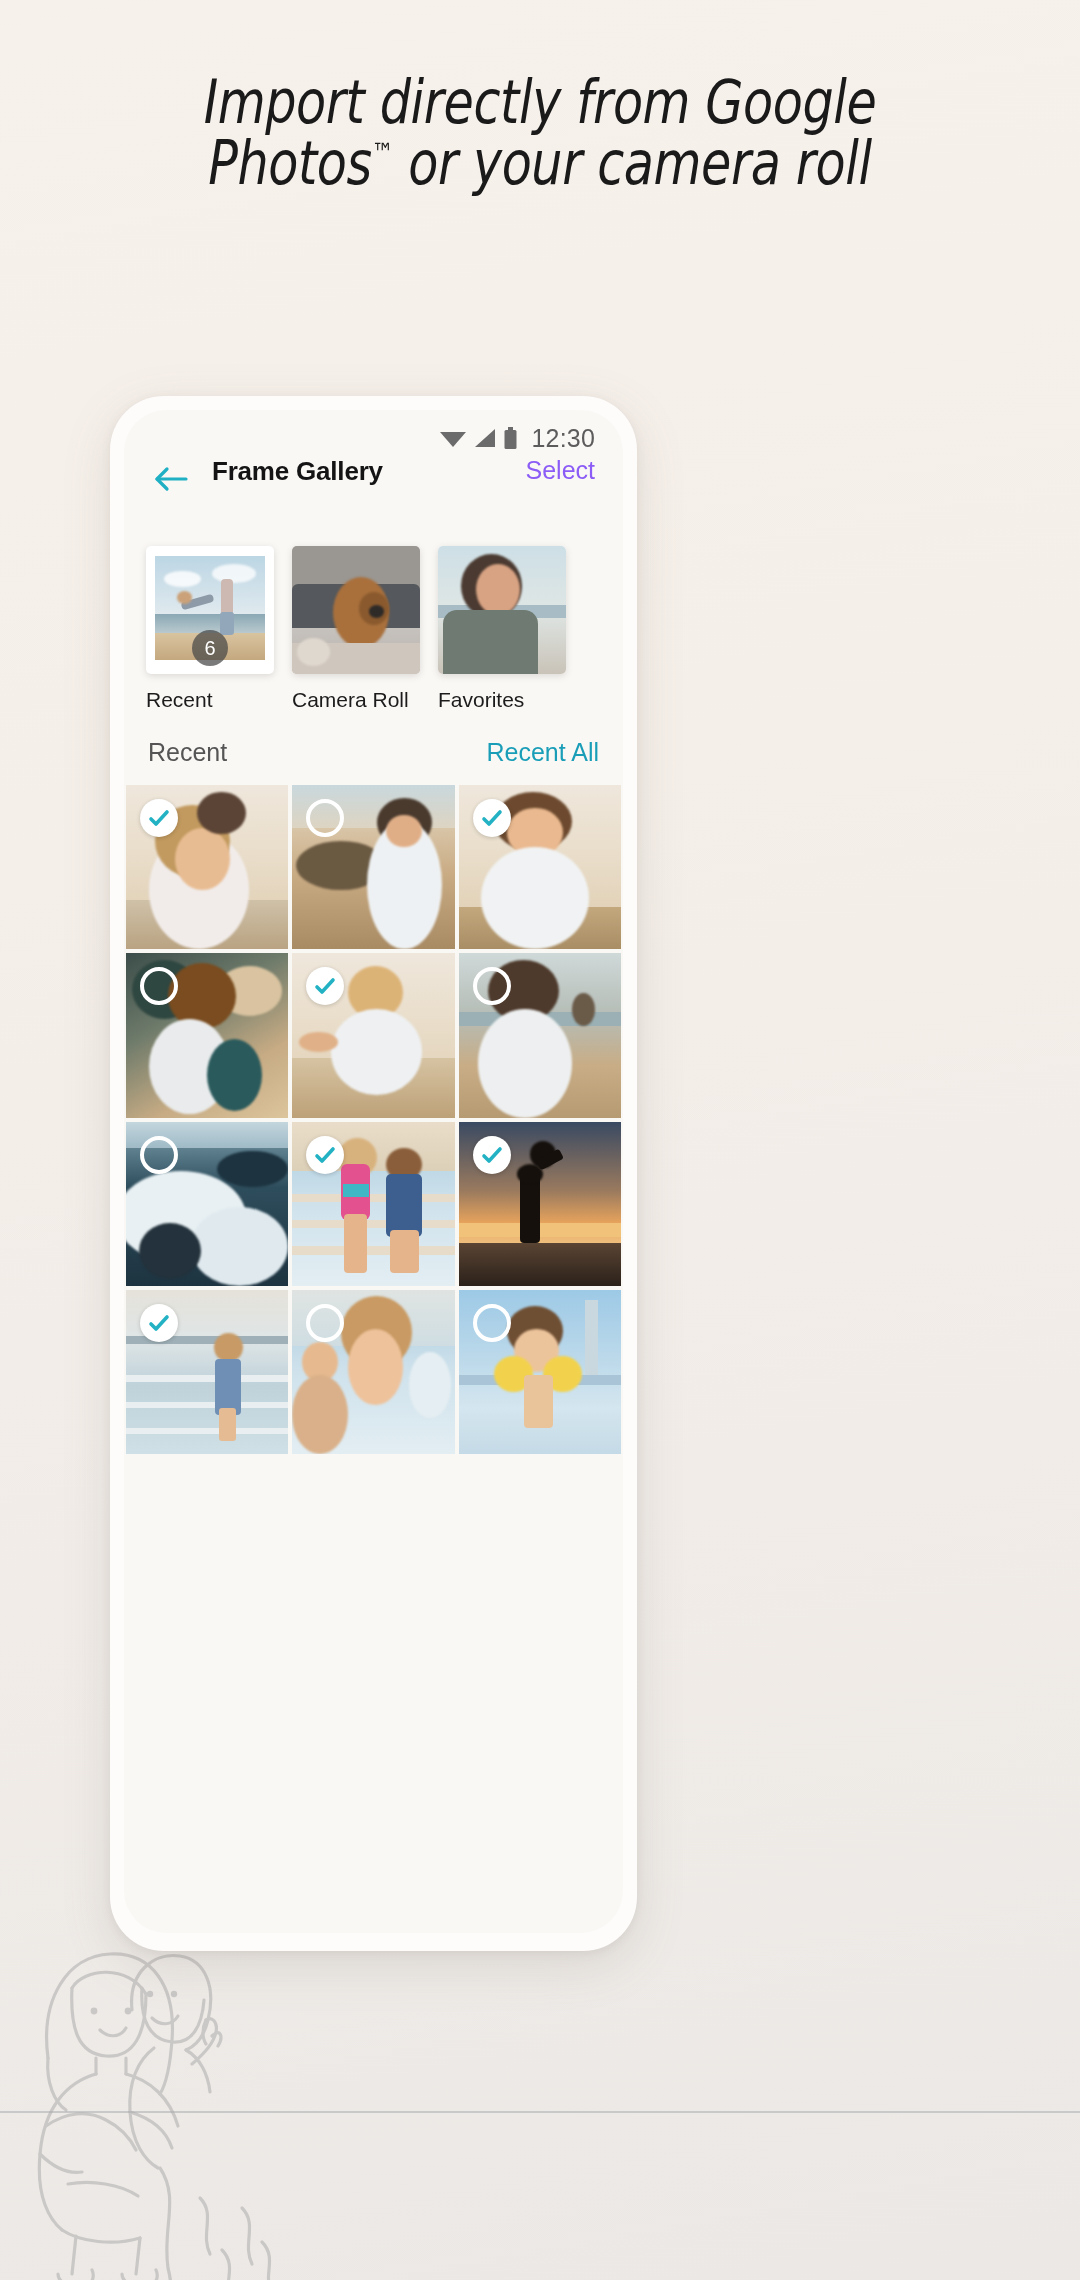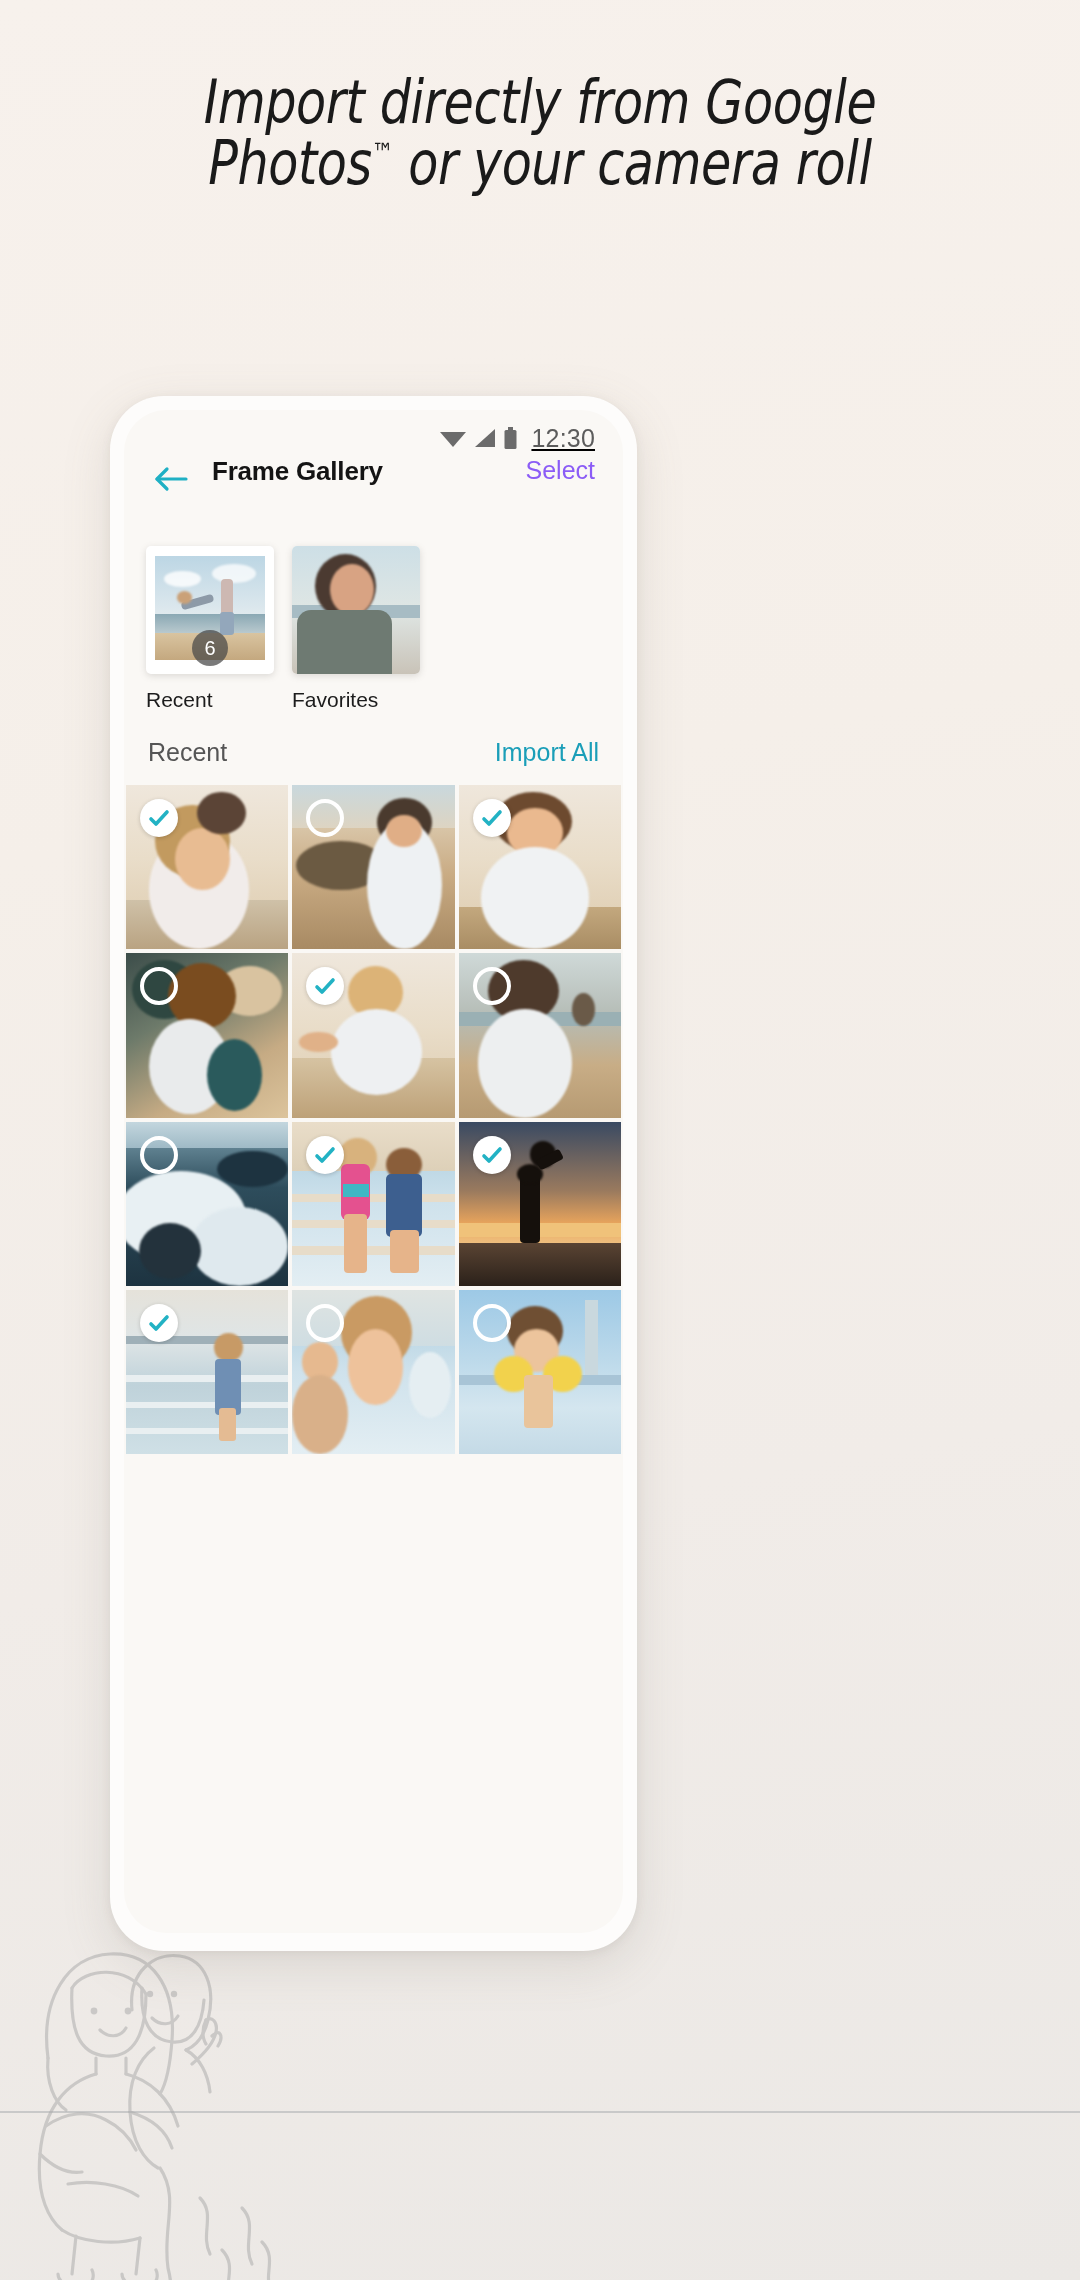--- a/index.html
+++ b/index.html
@@ -78,21 +78,20 @@
   }
 
   
   .statusbar {
     height: 46px;
     display: flex;
     align-items: center;
     justify-content: flex-end;
     padding: 10px 28px 0 0;
     gap: 8px;
-    text-decoration: underline;
   }
   .sb-icon { display: block; }
   .sb-time {
     font-size: 25px;
     color: #5c5c5c;
     font-family: "Liberation Sans", sans-serif;
     letter-spacing: 0.2px;
     margin-left: 6px;
   }
 
@@ -320,39 +319,53 @@
             <div class="bar" style="left:60%;top:22%;width:11%;height:46%;background:#cdb8b2;border-radius:4px;"></div>
             <div class="bar" style="left:59%;top:54%;width:13%;height:22%;background:#93a7bb;border-radius:3px;"></div>
             <div class="bar" style="left:24%;top:40%;width:30%;height:8%;background:#8d9aa8;border-radius:4px;transform:rotate(-16deg);"></div>
             <div class="blob" style="left:20%;top:34%;width:14%;height:12%;background:#caa178;"></div>
           </div>
           <div class="album-badge">6</div>
         </div>
         <div class="album-label">Recent</div>
       </div>
 
+      <div class="album">
+        <div class="album-thumb">
+          <div class="album-inner" style="background:linear-gradient(180deg,#d8d5d2 0%,#cfccc9 38%,#b9b3ac 100%);">
+            <div class="bar" style="left:0;right:0;top:0;height:34%;background:#9a9691;"></div>
+            <div class="bar" style="left:0;right:0;top:30%;height:34%;background:#55585c;border-radius:6px 6px 0 0;"></div>
+            <div class="blob" style="left:32%;top:24%;width:44%;height:56%;background:#a9703c;"></div>
+            <div class="blob" style="left:52%;top:36%;width:24%;height:26%;background:#8a5a2e;"></div>
+            <div class="blob" style="left:60%;top:46%;width:12%;height:10%;background:#2d2a28;"></div>
+            <div class="bar" style="left:0;right:0;bottom:0;height:24%;background:#cfc7bd;"></div>
+            <div class="blob" style="left:4%;bottom:6%;width:26%;height:22%;background:#dfd8cf;"></div>
+          </div>
+        </div>
+        <div class="album-label">Camera Roll</div>
+      </div>
 
       <div class="album">
         <div class="album-thumb">
           <div class="album-inner" style="background:linear-gradient(180deg,#cddfe6 0%,#dfe6e4 50%,#c9c3b8 100%);">
             <div class="bar" style="left:0;right:0;top:46%;height:10%;background:#a7bcc4;"></div>
             <div class="blob" style="left:18%;top:6%;width:48%;height:50%;background:#4b3a31;"></div>
             <div class="blob" style="left:30%;top:14%;width:34%;height:40%;background:#d8a383;"></div>
             <div class="bar" style="left:4%;top:50%;width:74%;height:50%;background:#6e7a72;border-radius:14px 14px 0 0;"></div>
 
           </div>
         </div>
         <div class="album-label">Favorites</div>
       </div>
 
     </div>
 
     <div class="section-head">
       <div class="section-title">Recent</div>
-      <div class="section-action">Import All</div>
+      <div class="section-action">Recent All</div>
     </div>
 
     <div class="grid">
 
       <div class="cell">
         <div class="ph sky-warm">
           <div class="bar" style="left:0;right:0;bottom:0;height:30%;background:linear-gradient(180deg,#cfc1a8,#b9a382);"></div>
           <div class="blob" style="left:14%;top:28%;width:62%;height:72%;background:#f1ecea;"></div>
           <div class="blob" style="left:18%;top:12%;width:46%;height:44%;background:#c29a5f;"></div>
           <div class="blob" style="left:30%;top:26%;width:34%;height:38%;background:#e8bc92;"></div>

